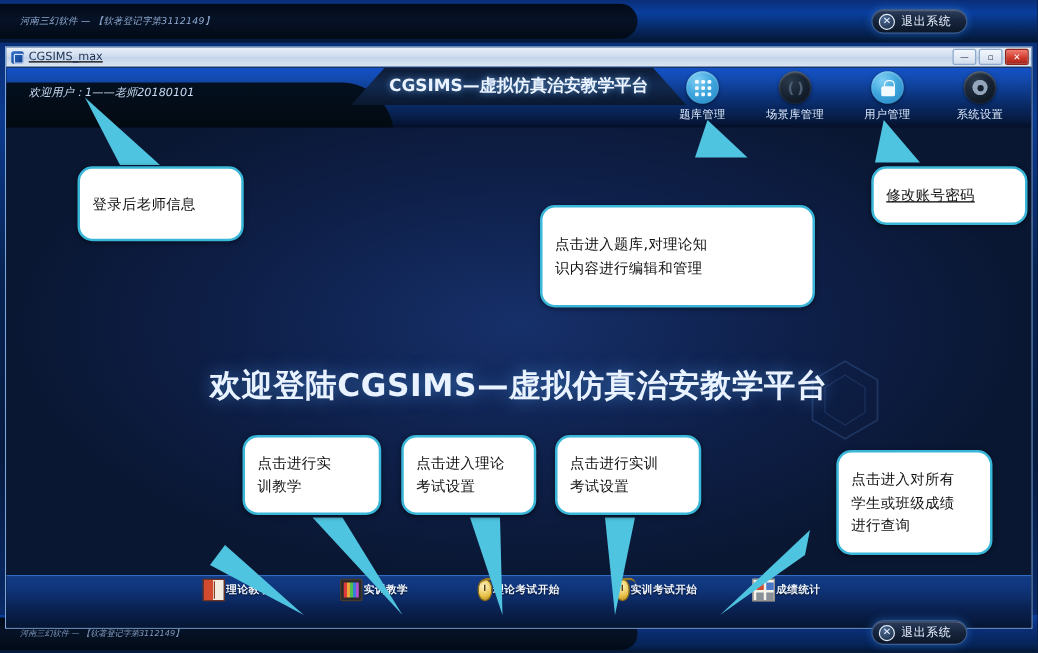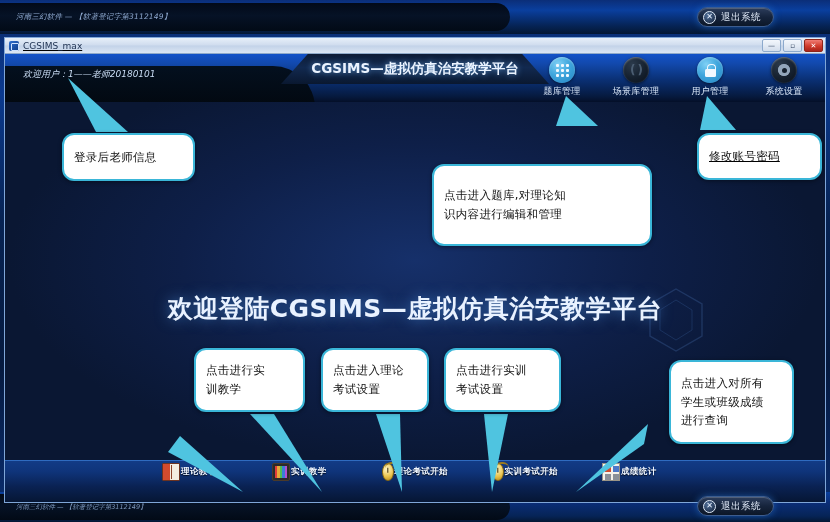--- a/index.html
+++ b/index.html
@@ -377,21 +377,21 @@
 
     <polygon points="402,492 376,414 400,414" fill="#4fc4e0"></polygon>
 
     <polygon points="492,492 484,414 508,414" fill="#4fc4e0"></polygon>
 
     <polygon points="243,492 168,452 180,436" fill="#4fc4e0"></polygon>
 
     <polygon points="576,492 644,444 648,424" fill="#4fc4e0"></polygon>
   </svg>
 
-  <div class="callout" style="left:62px; top:133px; width:133px; height:48px;">
+  <div class="callout" style="left:62px; top:133px; width:133px; height:60px;">
     <div class="line">登录后老师信息</div>
   </div>
 
   <div class="callout" style="left:432px; top:122px; width:220px; height:82px;margin-top:42px;">
     <div class="line">点击进入题库,对理论知</div>
     <div class="line">识内容进行编辑和管理</div>
   </div>
 
   <div class="callout" style="left:697px; top:133px; width:125px; height:47px;text-decoration:underline;">
     <div class="line">修改账号密码</div>

